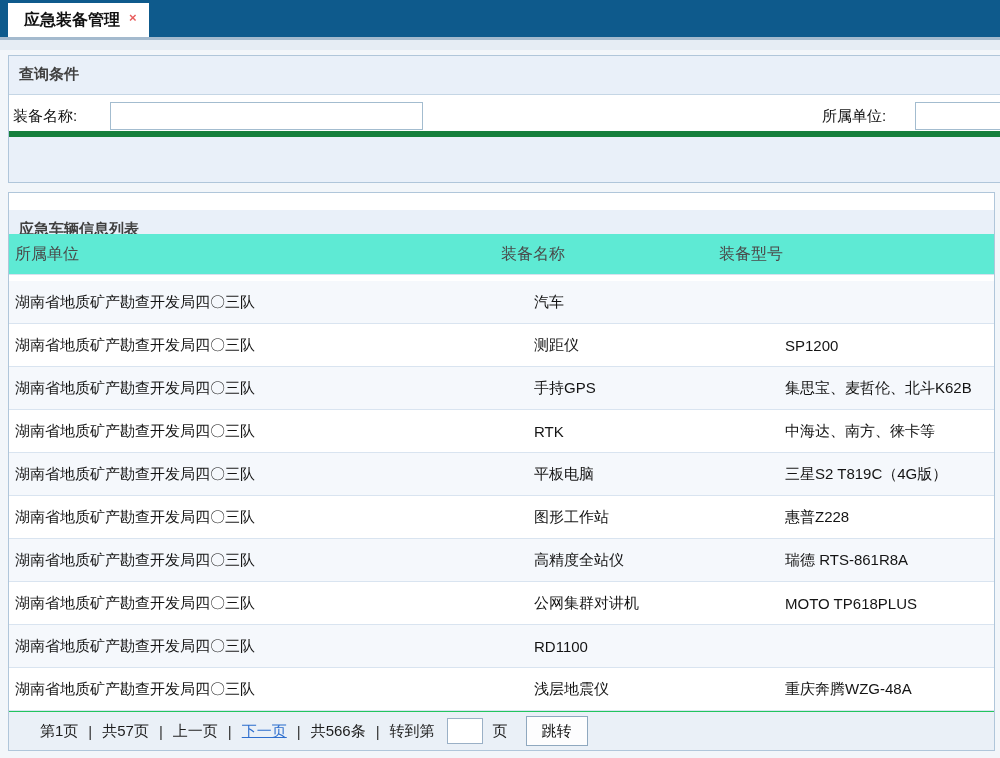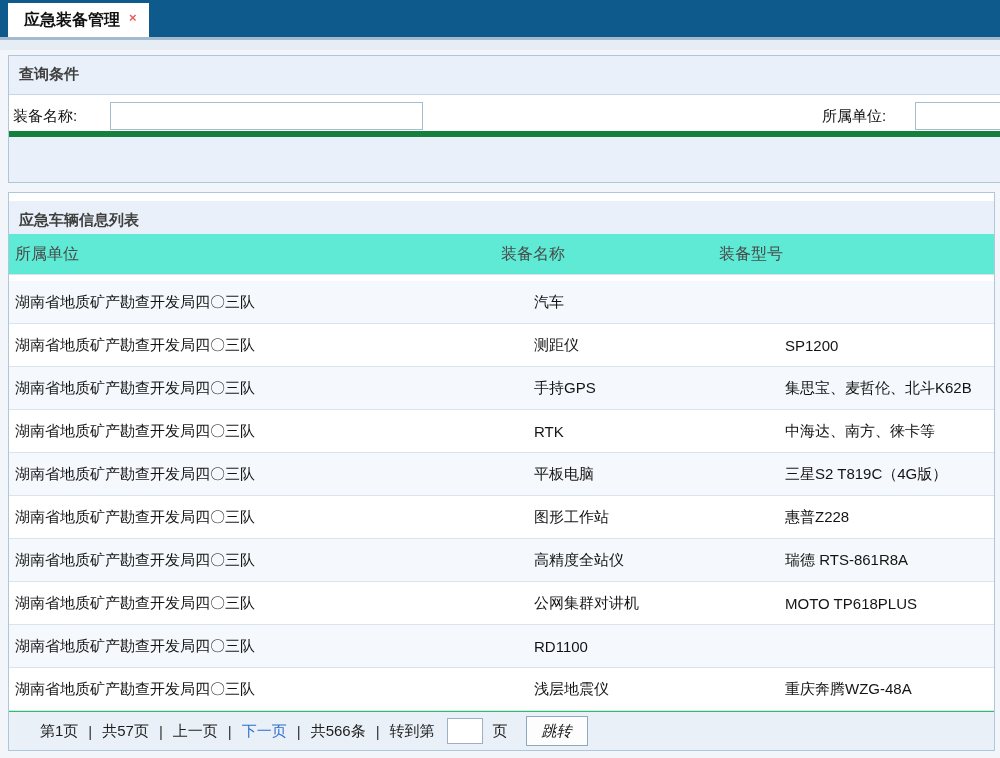--- a/index.html
+++ b/index.html
@@ -72,21 +72,21 @@
     border:1px solid #a3bccf; background:#ffffff;
     font-size:14px; padding:0 6px; outline:none;
     font-family:"Liberation Sans","DejaVu Sans",sans-serif;
   }
   .inp-equip-name { left:101px; width:313px; }
   .inp-owner-unit { left:906px; width:200px; }
 
   
   .list-panel { left:8px; top:192px; width:987px; height:559px; background:#ffffff; }
   .list-title-area {
-    position:absolute; left:0; top:8px; width:100%; height:41px;
+    position:absolute; left:0; top:17px; width:100%; height:41px;
     background:#e9f0f9; border-bottom:2px solid #ef4444;
   }
   .list-title-area .panel-title { top:10px; }
 
   .grid-row {
     display:grid;
     grid-template-columns:486px 218px 1fr;
     padding-left:6px;
     align-items:center;
   }
@@ -111,33 +111,32 @@
   .pagination {
     position:absolute; left:0; top:518px; width:100%; height:39px;
     background:#eaf0f7; border-top:1px solid #22c55e;
     display:flex; align-items:center;
     padding-left:27px;
     font-size:15px; color:#1c1c1c;
   }
   .pg-item { margin:0 4px; white-space:nowrap; }
   .pg-sep { margin:0 6px; color:#333; }
   .pg-link {
-    color:#2f6fce; cursor:pointer;
+    color:#2f6fce; text-decoration:underline; cursor:pointer;
   }
   .pg-input {
     width:36px; height:26px; margin:0 6px 0 8px;
     border:1px solid #9ab0c6; background:#ffffff;
     font-size:14px; text-align:center; outline:none;
   }
   .pg-btn {
     margin-left:14px; height:30px; padding:0 15px;
     background:#fdfdfe; border:1px solid #8fa8bf;
     font-size:15px; color:#111; cursor:pointer;
     font-family:"Liberation Sans","DejaVu Sans",sans-serif;
-    font-style:italic;
   }
 </style>
 </head>
 <body>
 
 <div class="topbar"></div>
 <div class="topbar-strip"></div>
 <div class="topbar-strip2"></div>
 <div class="tab">
   <span class="tab-label">应急装备管理</span>

